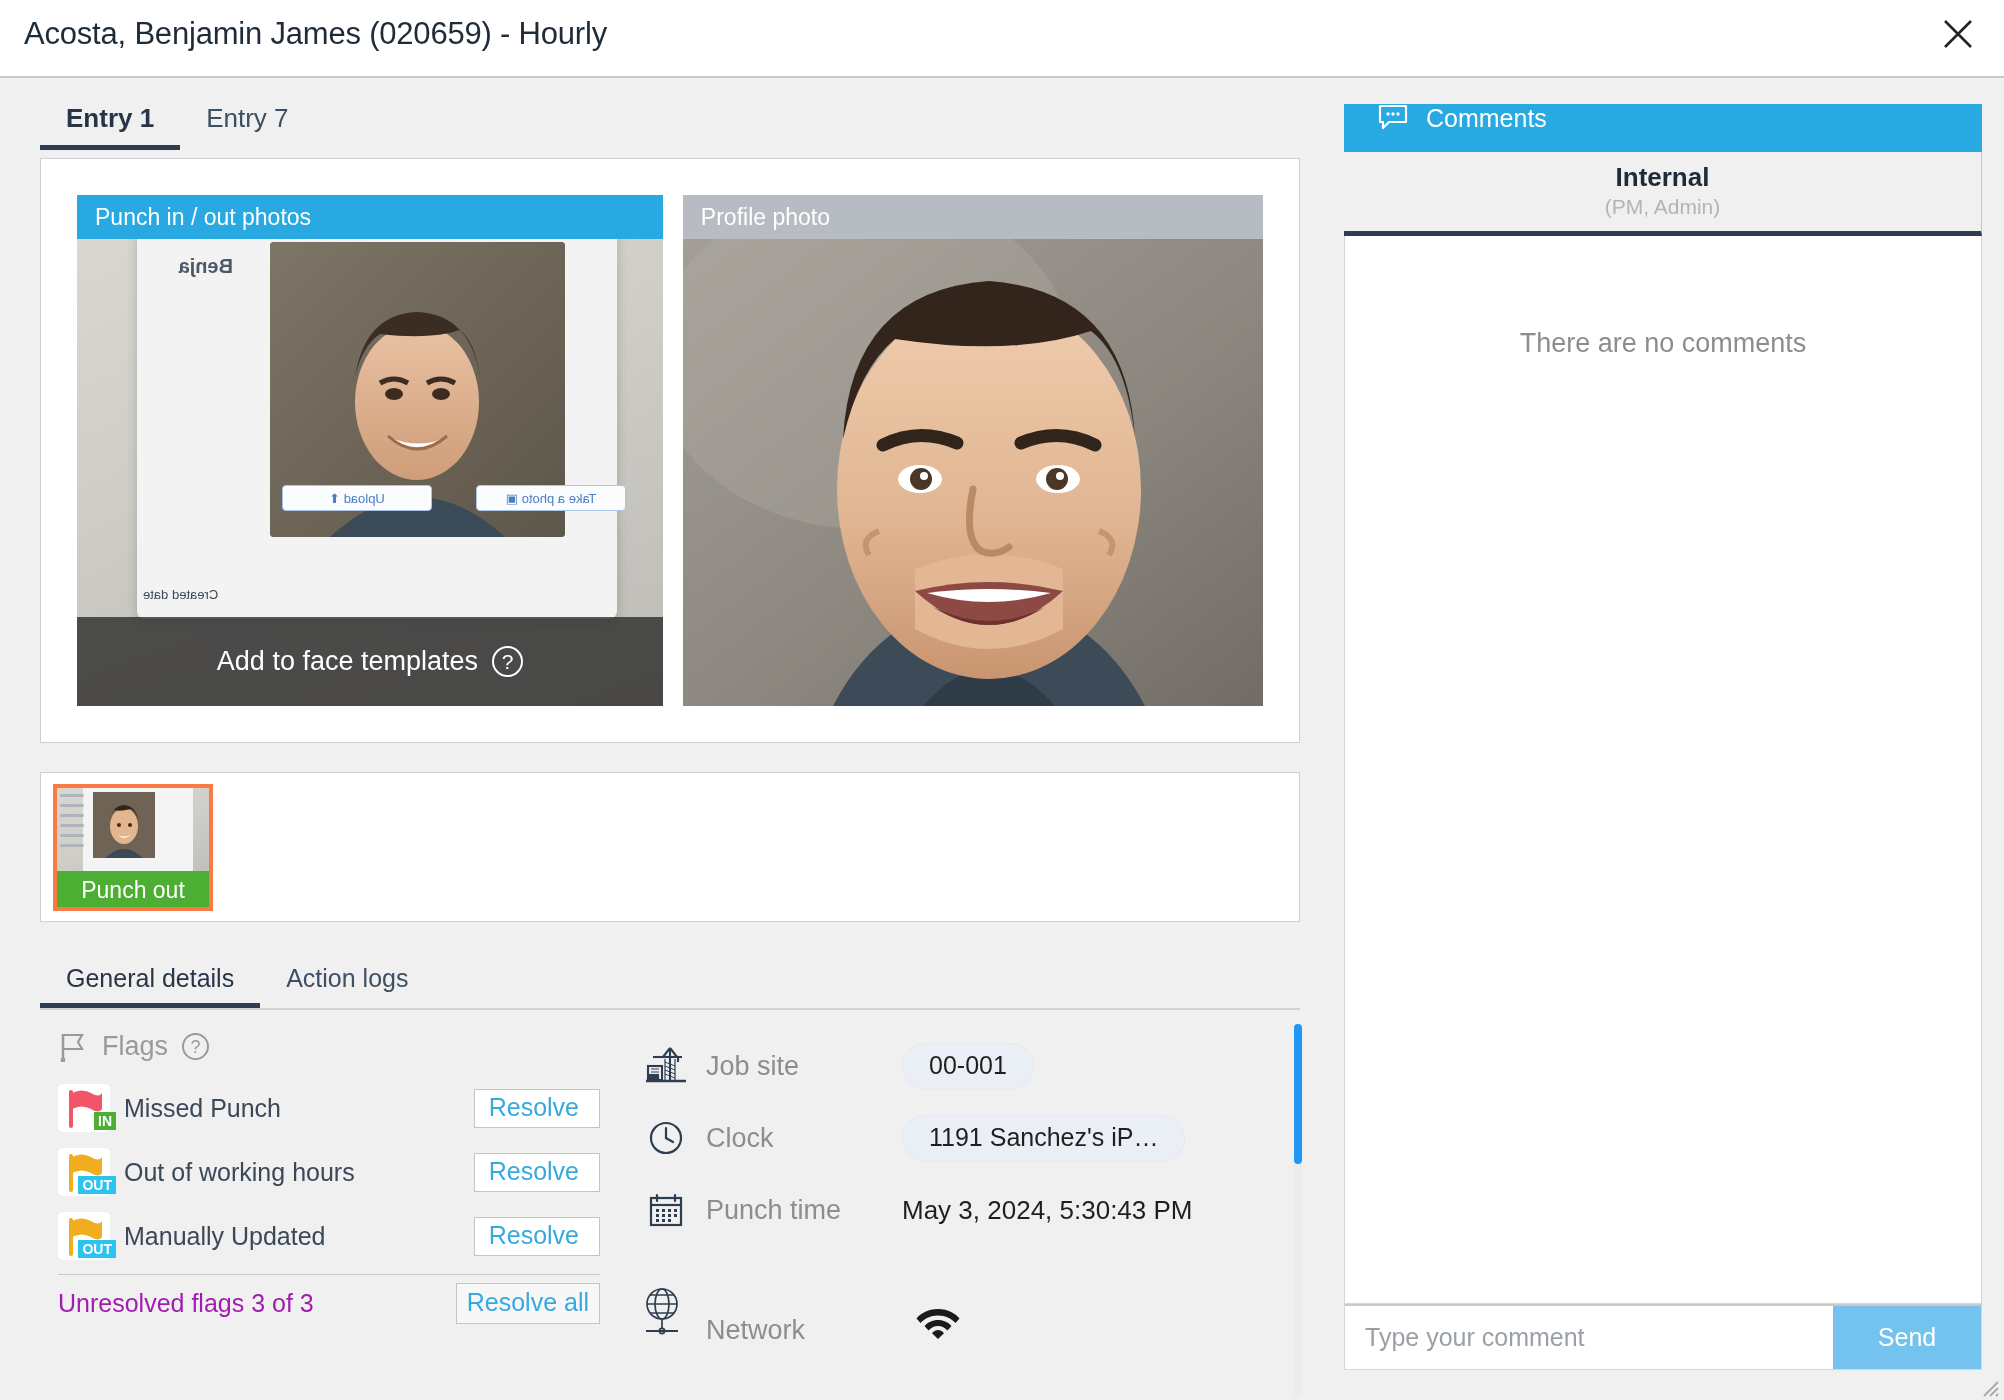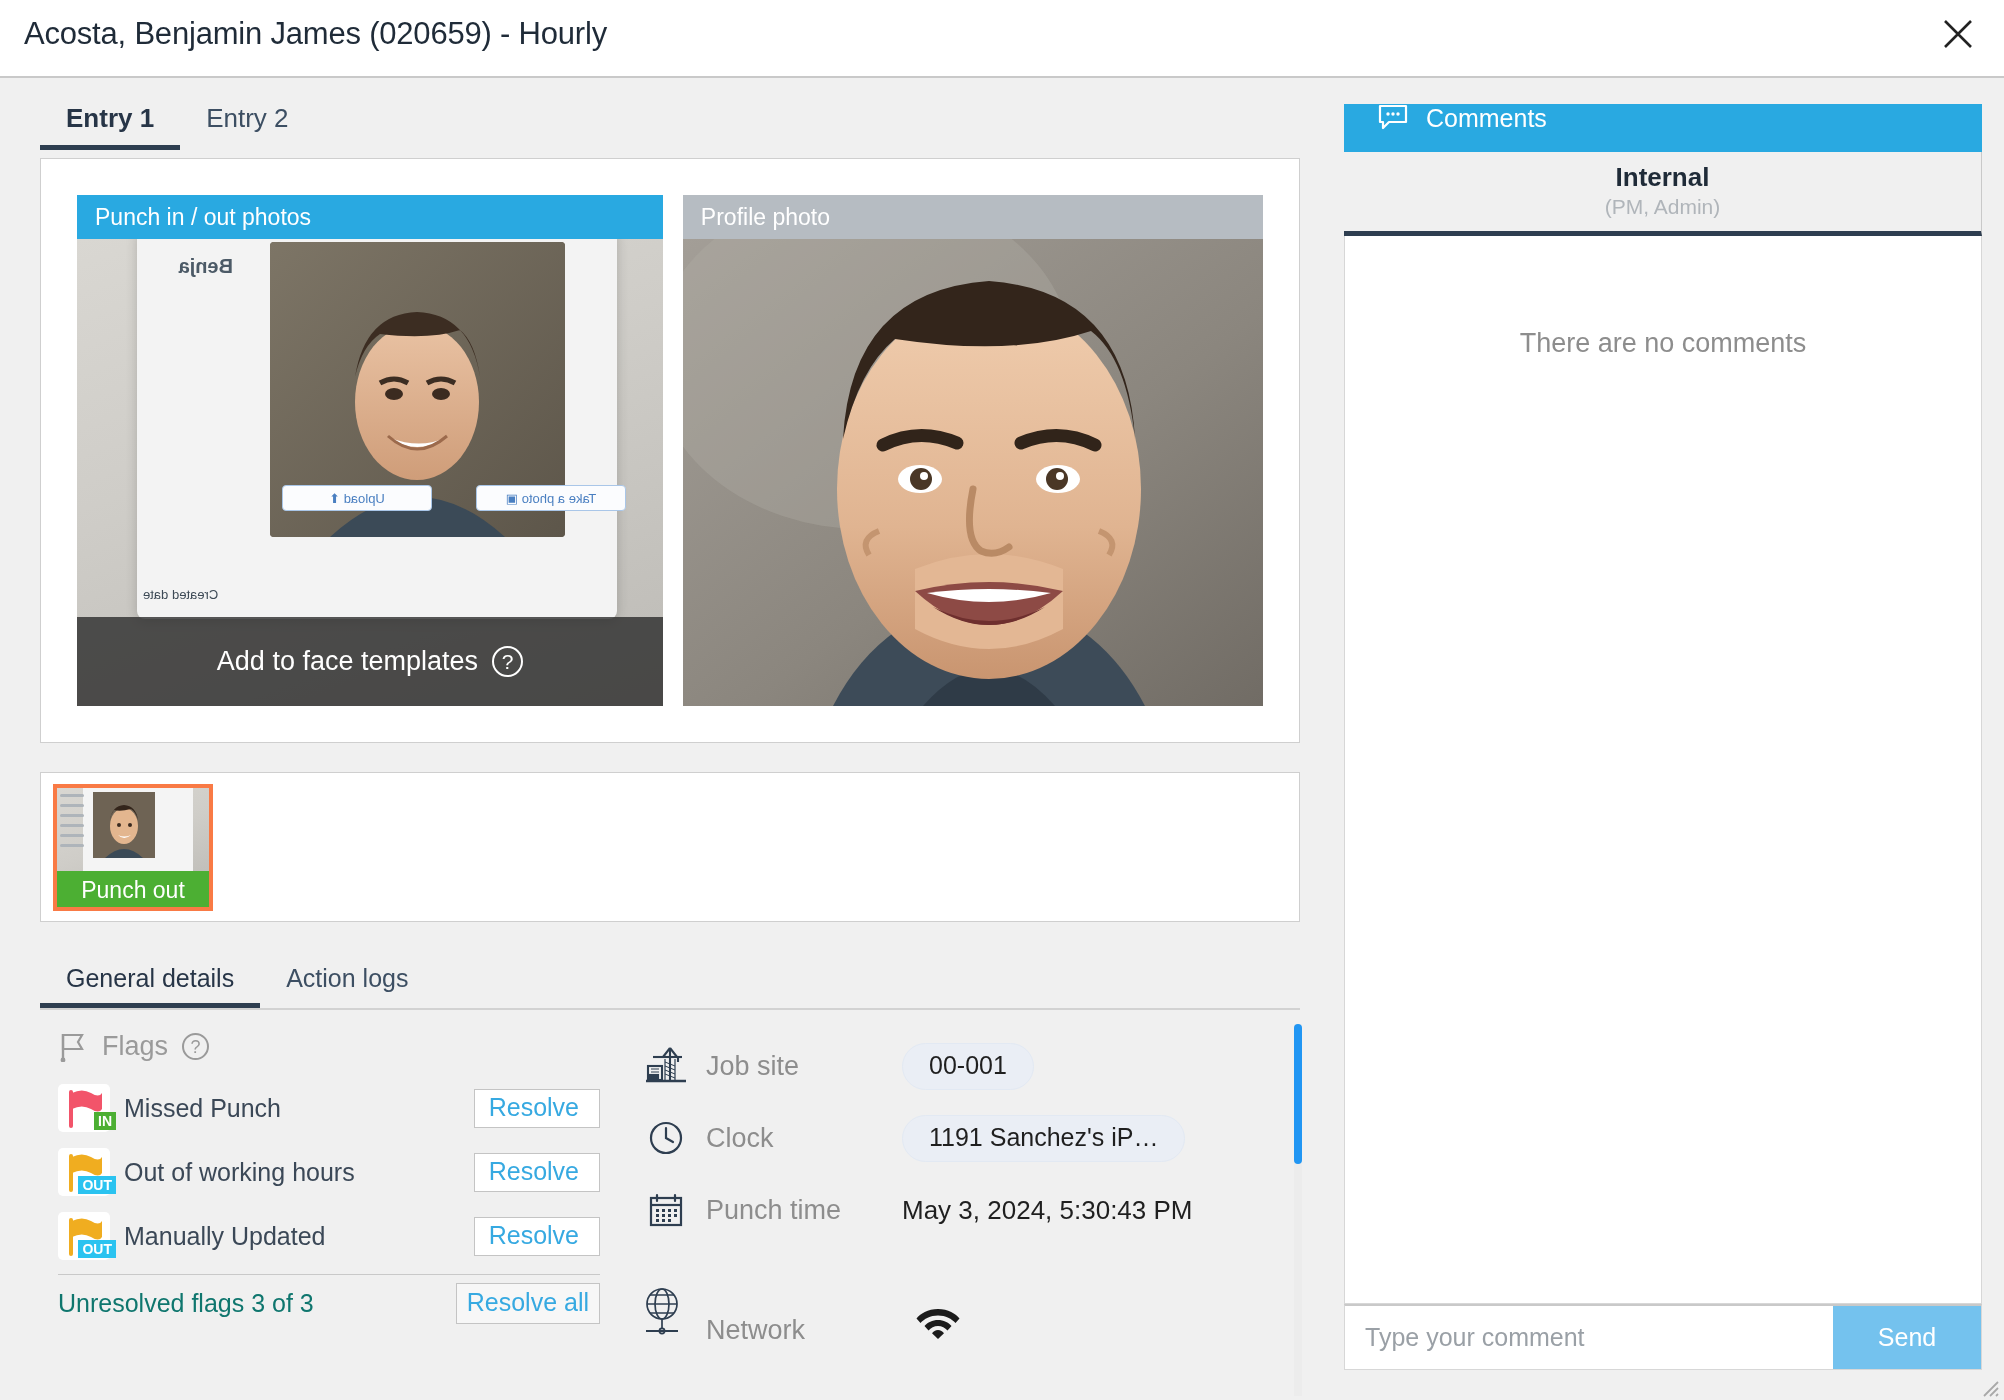--- a/index.html
+++ b/index.html
@@ -318,21 +318,21 @@
     font-family: "Liberation Sans", sans-serif;
     min-width: 124px;
   }
   .flags-footer {
     margin-top: 6px;
     border-top: 1px solid #c9c9c9;
     display: flex; align-items: center;
     height: 58px;
   }
   .flags-footer .cnt {
-    font-size: 25px; color: #0f766e; flex: 1 1 auto;
+    font-size: 25px; color: #a21caf; flex: 1 1 auto;
   }
   .resolve-all {
     border: 1px solid #c4c4c4;
     background: #f7f7f7;
     color: #36a9e1;
     font-size: 25px;
     padding: 4px 10px 6px 10px;
     cursor: pointer;
     font-family: "Liberation Sans", sans-serif;
   }
@@ -468,21 +468,21 @@
       </svg>
     </div>
   </div>
 
   <div class="body-wrap">
 
     <div class="left-col">
 
       <div class="entry-tabs">
         <div class="entry-tab active">Entry 1</div>
-        <div class="entry-tab">Entry 2</div>
+        <div class="entry-tab">Entry 7</div>
       </div>
 
       <div class="photos-panel">
 
         <div class="photo-card punch">
           <div class="photo-head blue">Punch in / out photos</div>
           <div class="photo-area">
             <div class="punch-photo-bg"></div>
             <div class="punch-inner-card">
               <div class="punch-left-text">

